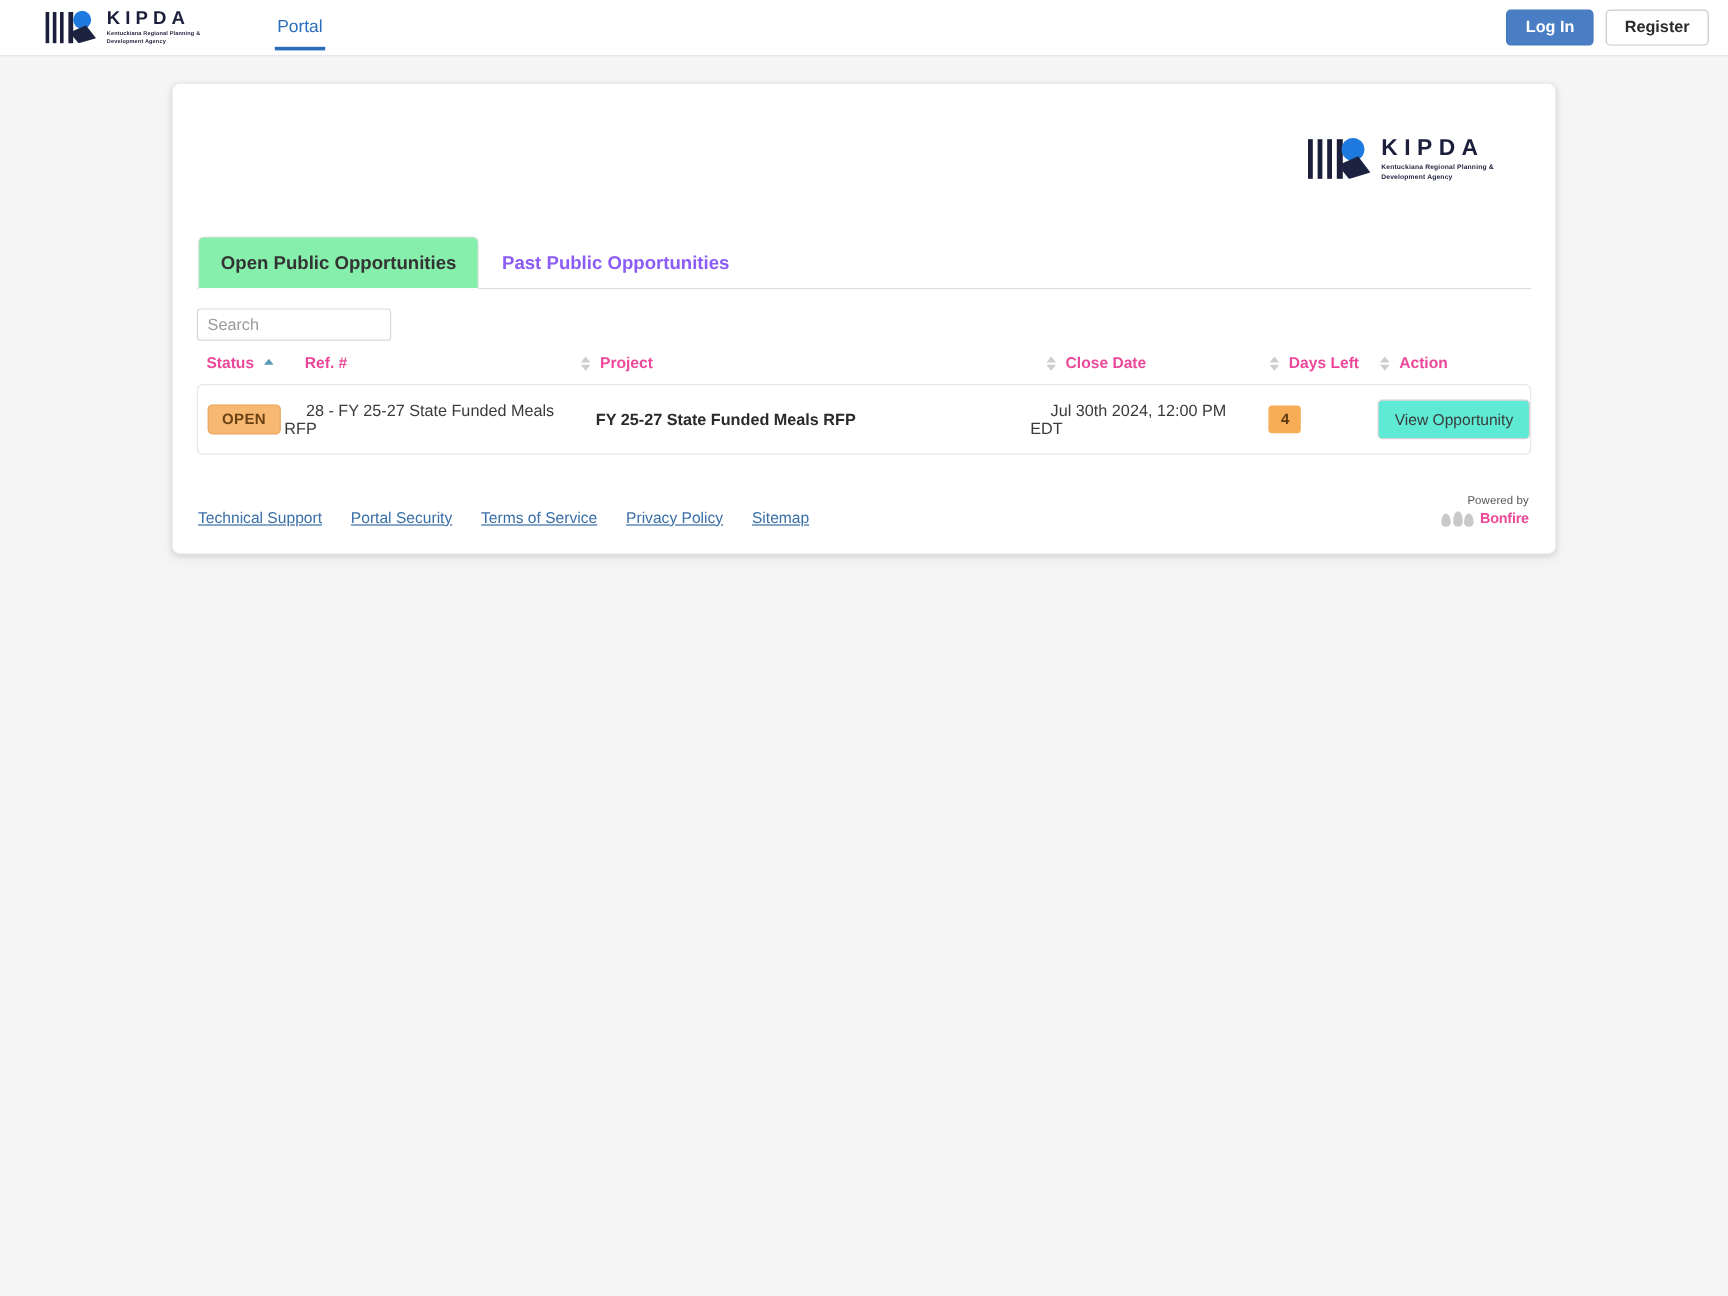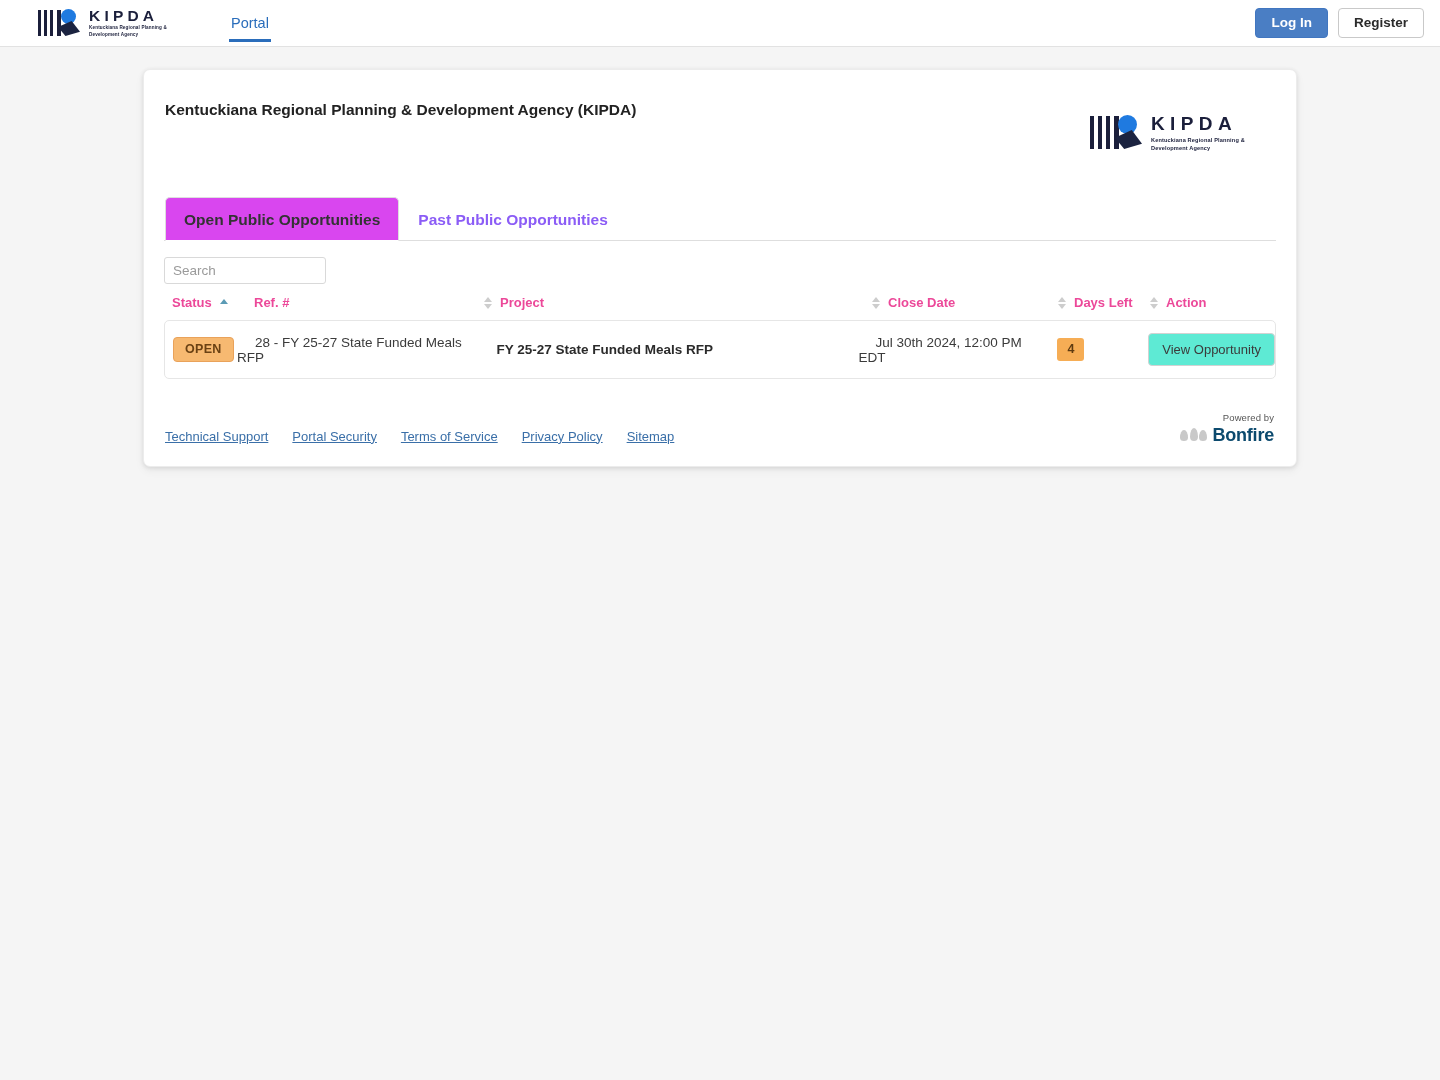--- a/index.html
+++ b/index.html
@@ -200,21 +200,21 @@
     position: relative;
     top: 1px;
     color: #8b5cf6;
     font-weight: bold;
     background: transparent;
     border: 1px solid transparent;
     border-radius: 5px 5px 0 0;
   }
   .tab.active {
     color: #333333;
-    background: #d946ef;
+    background: #86efac;
     border-color: #dedede;
     border-bottom-color: #ffffff;
   }
 
   
   .search-row {
     display: flex;
     margin-top: 16px;
     padding-right: 1px;
   }
@@ -345,23 +345,23 @@
   .bonfire-row { display: flex; align-items: center; justify-content: flex-end; gap: 5px; }
   .flames { display: flex; align-items: flex-end; gap: 1.5px; }
   .flame {
     width: 8px; height: 11px;
     background: #c9c9c9;
     border-radius: 50% 50% 50% 50% / 70% 70% 34% 34%;
     transform: rotate(0deg);
   }
   .flame.mid { height: 13px; }
   .bonfire-name {
-    font-size: 18px;
-    font-weight: bold;
-    color: #0c4a6e;
+    font-size: 12px;
+    font-weight: bold;
+    color: #ec4899;
     letter-spacing: -0.2px;
   }
 </style>
 </head>
 <body>
 
 <div class="topnav">
 
   <div class="brand-logo">
     <div class="logo-mark">
@@ -383,21 +383,20 @@
   <div class="nav-right">
     <button class="btn-login">Log In</button>
     <button class="btn-register">Register</button>
   </div>
 </div>
 
 <div class="card">
 
   <div class="card-head">
     <div class="title-block">
-      <div class="page-sub">Kentuckiana Regional Planning &amp; Development Agency (KIPDA)</div>
     </div>
     <div class="card-logo">
       <div class="logo-mark">
         <div class="bar b1"></div>
           <div class="bar b2"></div>
           <div class="bar b3"></div>
         <div class="kstem"></div>
         <div class="dot"></div>
         <div class="wedge"></div>
       </div>

